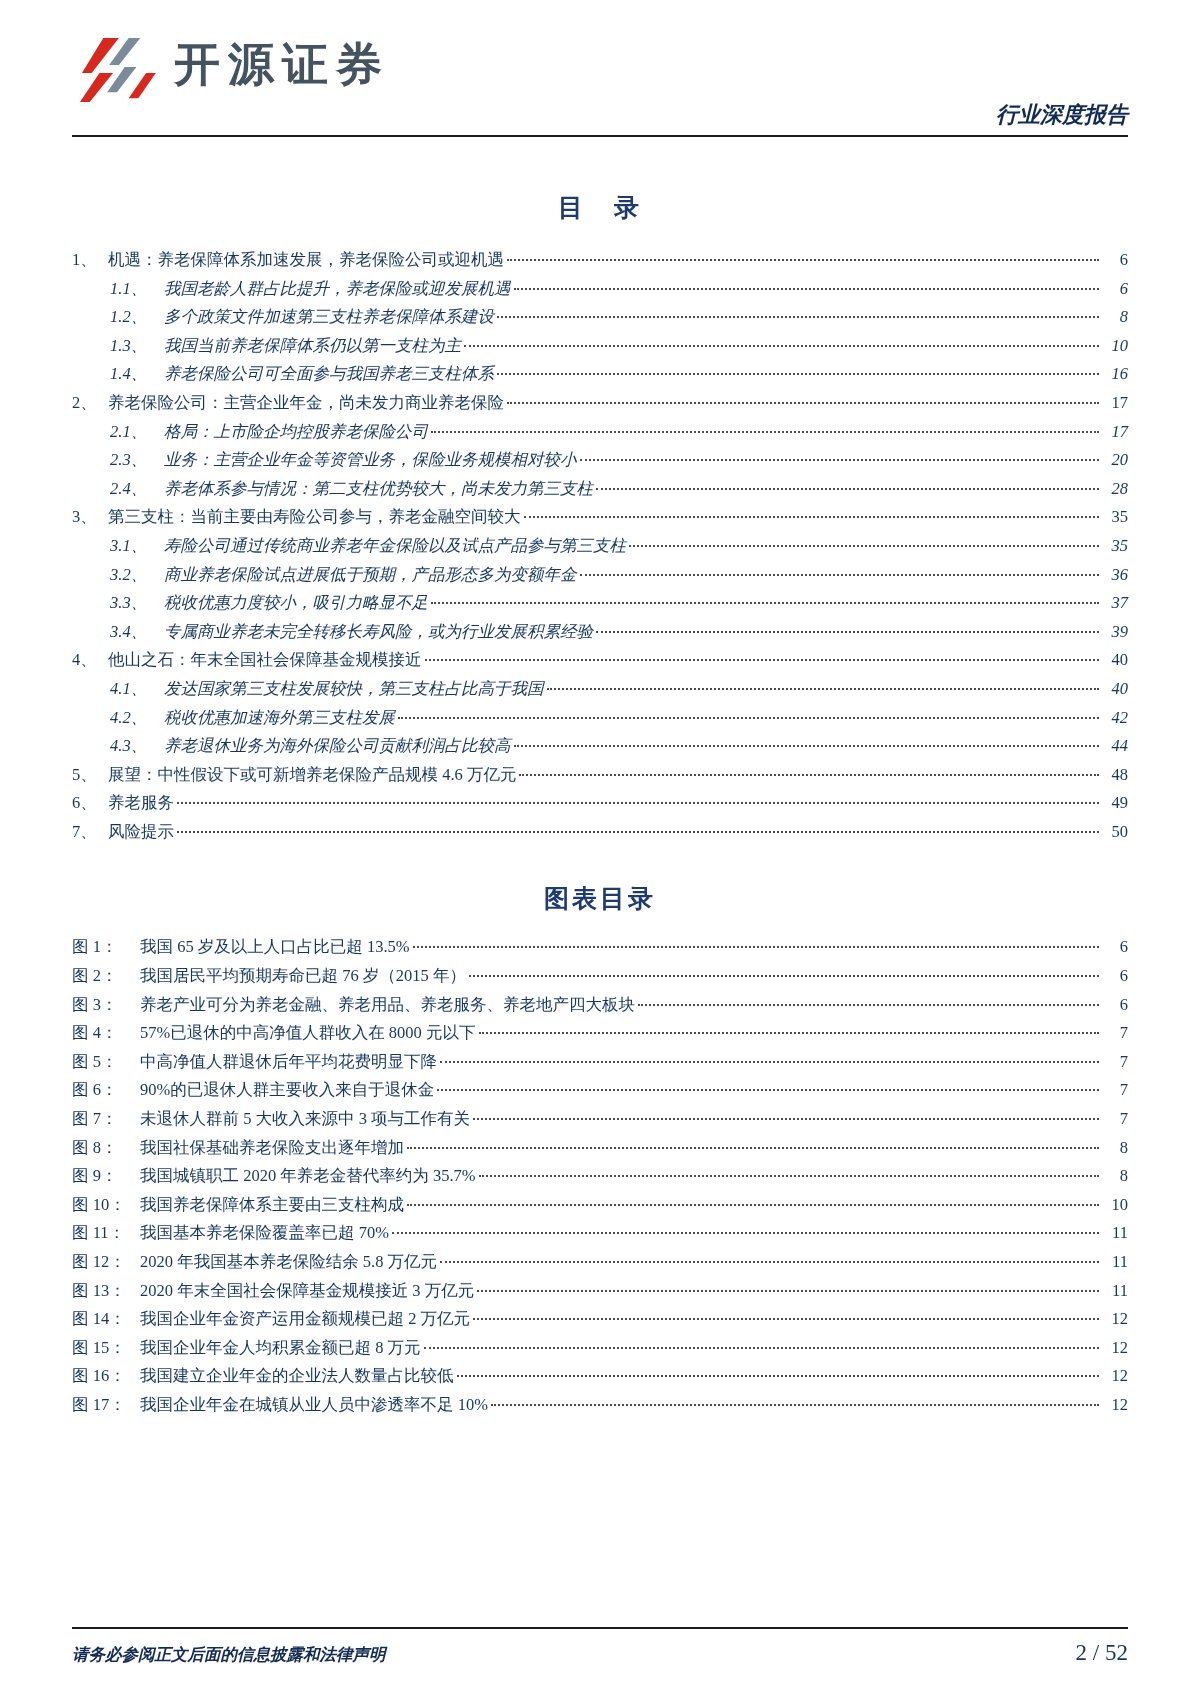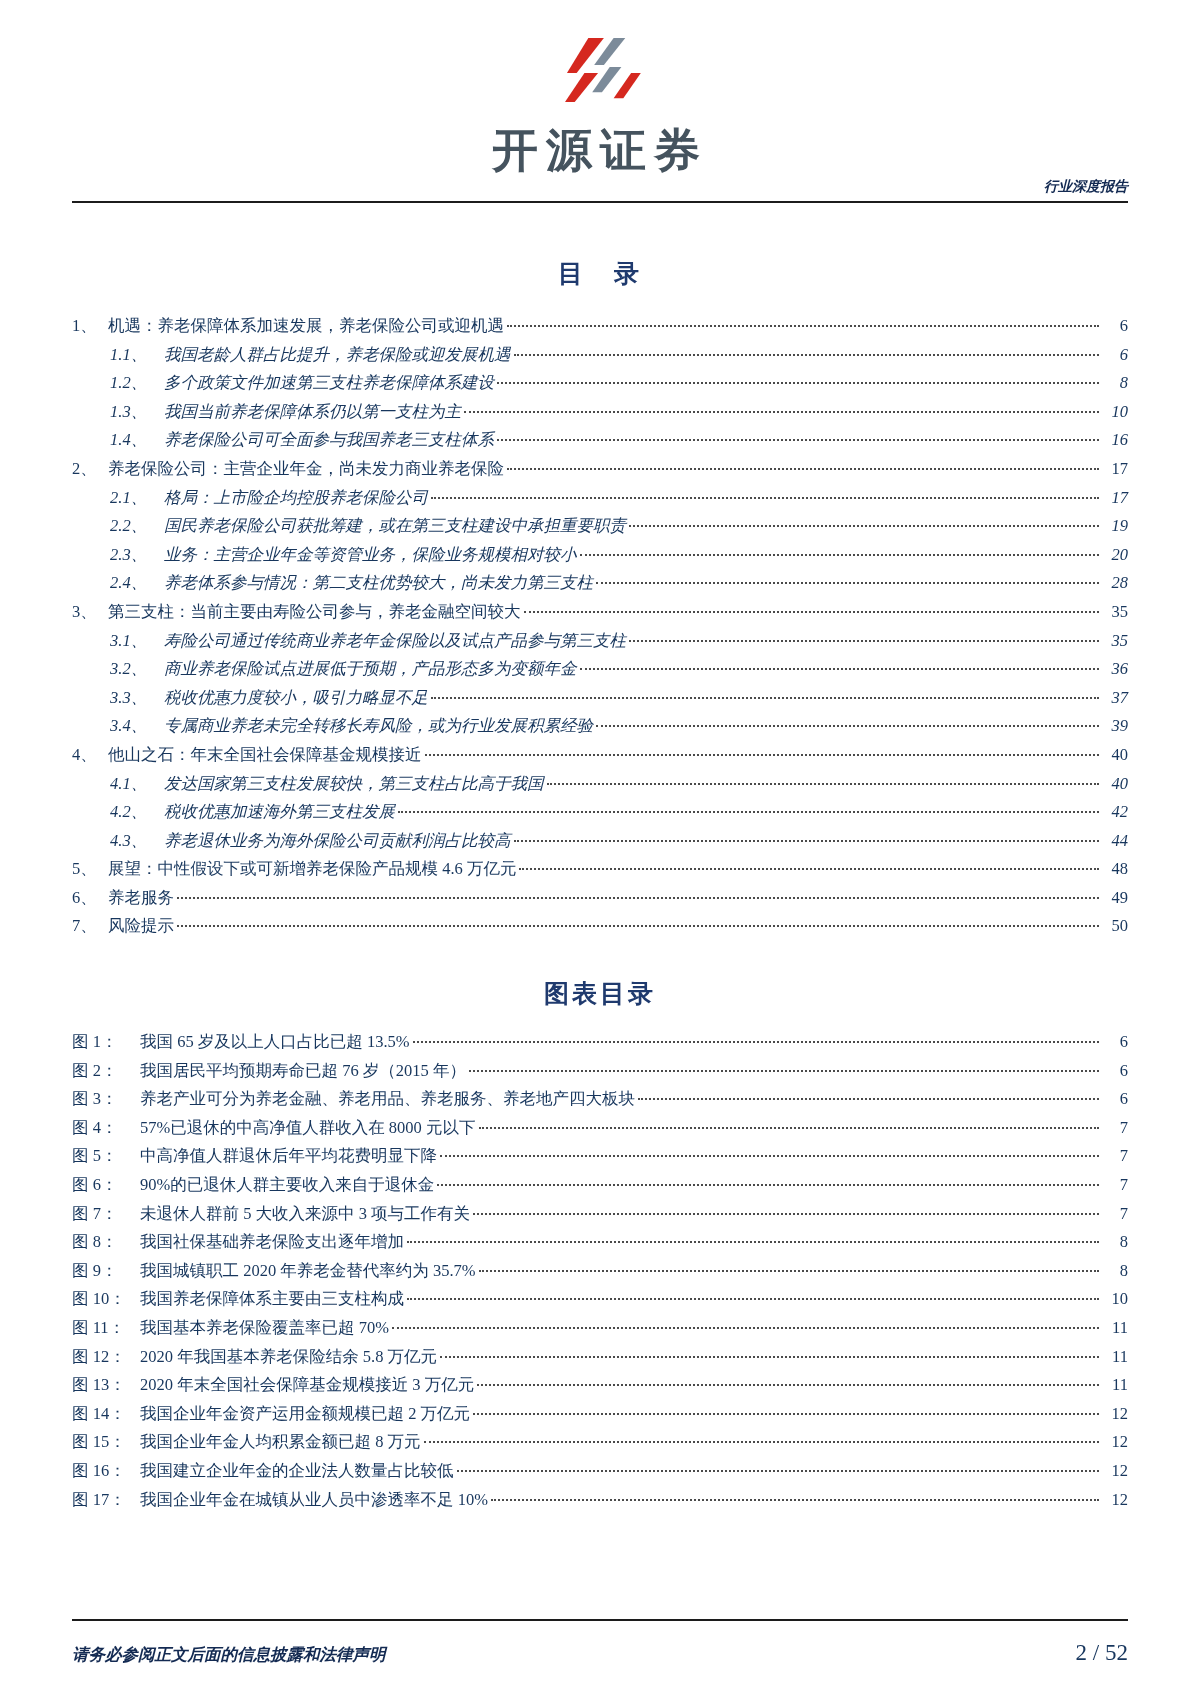--- a/index.html
+++ b/index.html
@@ -6,29 +6,29 @@
   html,body { background:#ffffff; }
   body {
     width:1200px; height:1698px;
     font-family:"Liberation Serif","DejaVu Serif",serif;
     color:#17365D;
   }
   .page { position:relative; width:1200px; height:1698px; padding:0 72px; overflow:hidden; }
 
   
   .header { padding-top:34px; }
-  .brand-row { display:flex; align-items:center; gap:16px;flex-direction:column; }
+  .brand-row { display:flex; align-items:flex-start; gap:16px; }
   .logo-svg { width:86px; height:70px; flex:0 0 auto; }
   .brand-text {
     font-family:"Liberation Sans","DejaVu Sans",sans-serif;
     font-weight:bold; font-size:46px; color:#45535E; letter-spacing:8px;
   }
   .report-type {
     text-align:right; font-weight:bold; font-style:italic;
-    color:#132A52; font-size:14px; margin-top:-4px;
+    color:#132A52; font-size:22px; margin-top:-4px;
   }
   .header-rule { border-bottom:2px solid #1c1c1c; margin-top:5px; }
 
   
   .section-title {
     margin-top:54px; text-align:center;
     font-size:25px; font-weight:bold; color:#1F3A6E; letter-spacing:3px;
   }
   .figures-title { margin-top:36px;text-align:center; }
 
@@ -43,21 +43,21 @@
   .row .label { flex:0 0 auto; white-space:nowrap; }
   .row .dots {
     flex:1 1 auto; border-bottom:2px dotted #4a4a4a;
     margin:0 3px; position:relative; top:-4px; min-width:12px;
   }
   .row .pg { flex:0 0 auto; min-width:26px; text-align:right; }
 
   
   .footer {
     position:absolute; left:72px; right:72px; bottom:32px;
-    border-top:2px solid #1c1c1c; padding-top:19px;
+    border-top:2px solid #1c1c1c; padding-top:11px;
     display:flex; justify-content:space-between; align-items:baseline;
   }
   .disclaimer { font-weight:bold; font-style:italic; color:#132A52; font-size:16.5px; }
   .pageinfo { font-size:23px; color:#17365D; }
 </style>
 </head>
 <body>
 
 <div class="page">
 
@@ -115,26 +115,20 @@
         <span class="dots"></span>
         <span class="pg">17</span>
       </div>
       <div class="row" data-level="2">
         <span class="num">2.1、</span>
         <span class="label">格局：上市险企均控股养老保险公司</span>
         <span class="dots"></span>
         <span class="pg">17</span>
       </div>
       <div class="row" data-level="2">
-        <span class="num">2.2、</span>
-        <span class="label">国民养老保险公司获批筹建，或在第三支柱建设中承担重要职责</span>
-        <span class="dots"></span>
-        <span class="pg">19</span>
-      </div>
-      <div class="row" data-level="2">
         <span class="num">2.3、</span>
         <span class="label">业务：主营企业年金等资管业务，保险业务规模相对较小</span>
         <span class="dots"></span>
         <span class="pg">20</span>
       </div>
       <div class="row" data-level="2">
         <span class="num">2.4、</span>
         <span class="label">养老体系参与情况：第二支柱优势较大，尚未发力第三支柱</span>
         <span class="dots"></span>
         <span class="pg">28</span>

